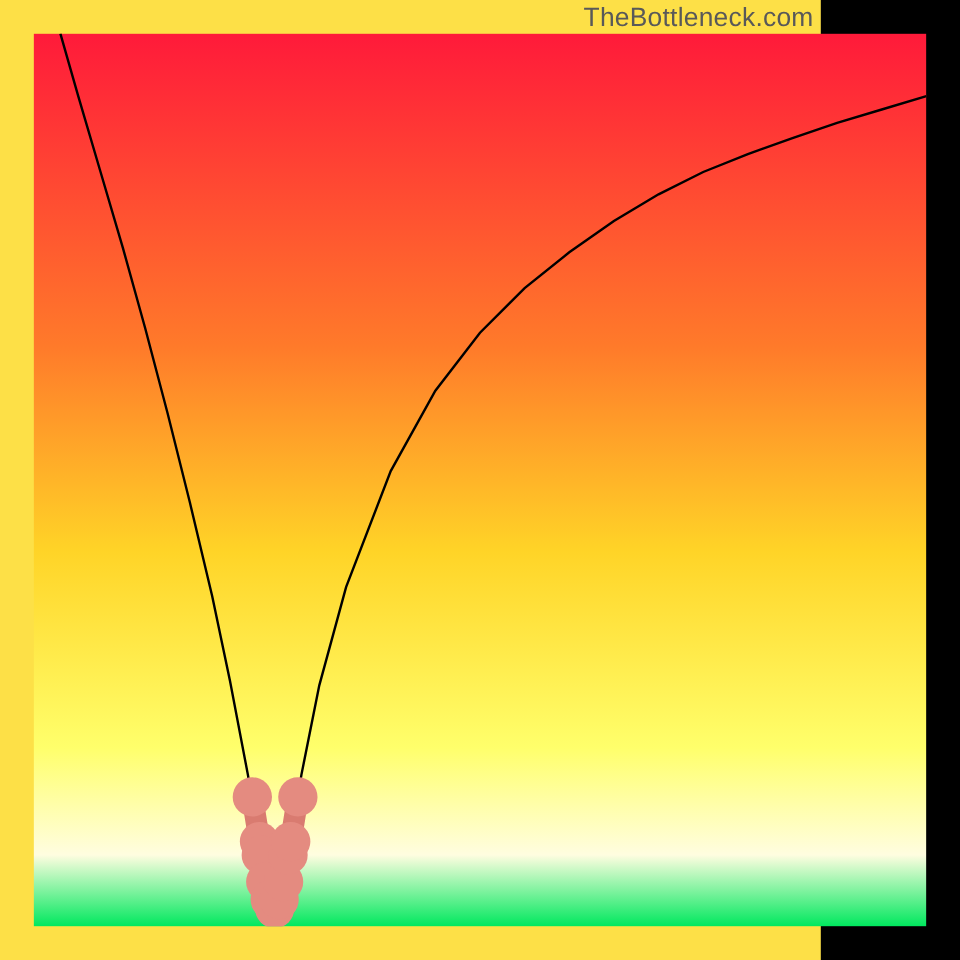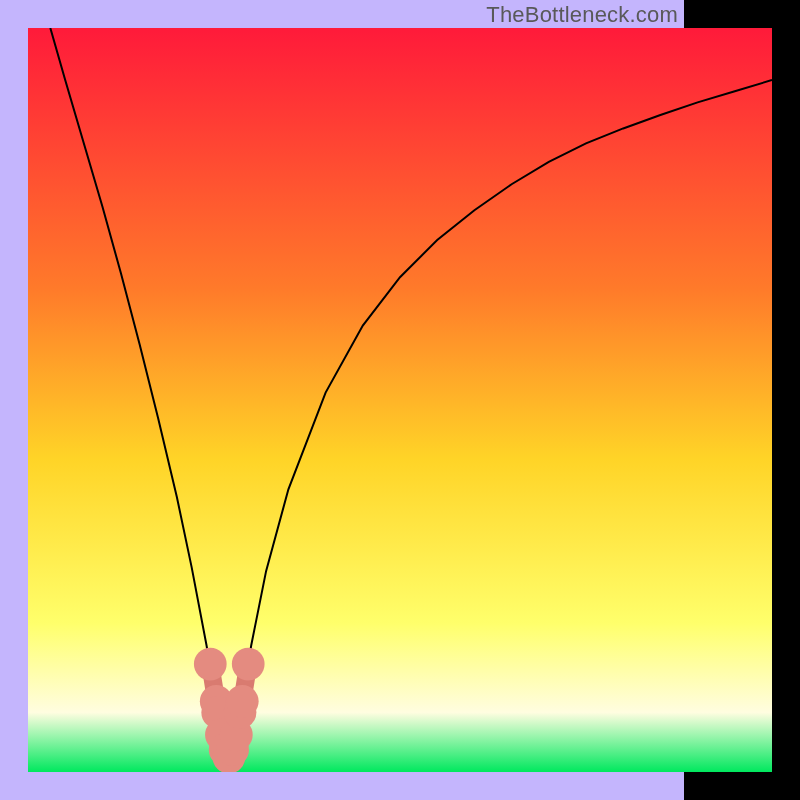--- a/index.html
+++ b/index.html
@@ -10,21 +10,21 @@
     overflow: hidden;
     background: #000;
     font-family: Arial, Helvetica, sans-serif;
   }
   .frame {
     position: absolute;
     left: 0;
     top: 0;
     width: 684px;
     height: 800px;
-    background: #c4b5fd;
+    background: #fde047;
   }
   .watermark {
     position: absolute;
     top: 2px;
     right: 6px;
     color: #595959;
     font-size: 22px;
     font-weight: 400;
     letter-spacing: 0.2px;
     z-index: 50;

